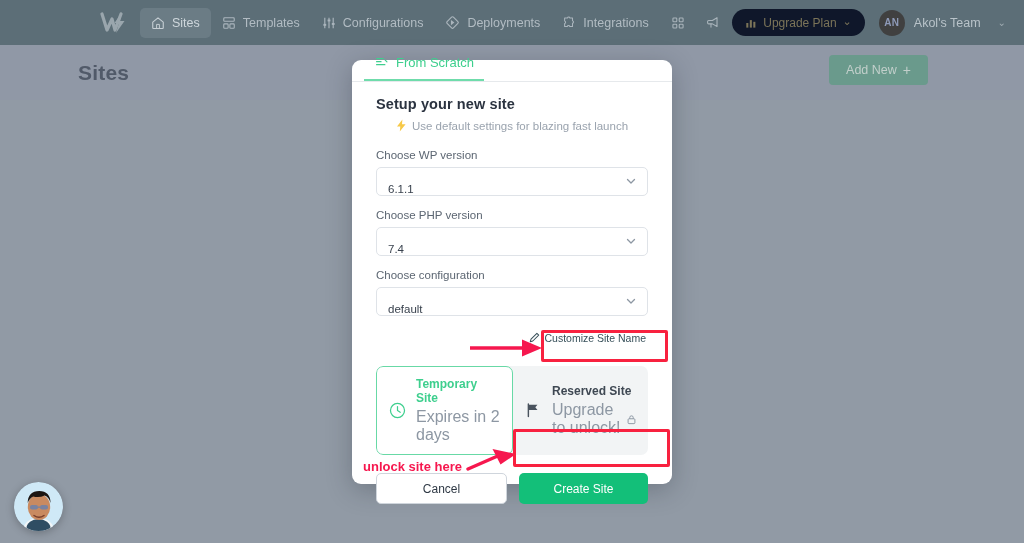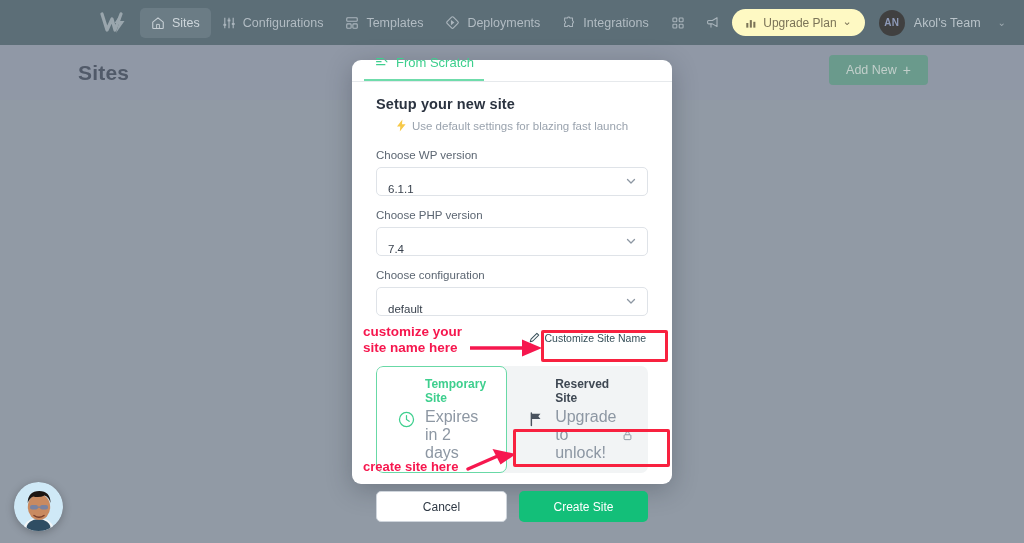--- a/index.html
+++ b/index.html
@@ -43,21 +43,21 @@
   .nav-item .ico { display: flex; align-items: center; opacity: .92; }
   .nav-icon-btn {
     width: 30px; height: 30px;
     display: flex; align-items: center; justify-content: center;
     color: #a9b4bb; cursor: pointer; margin: 0 3px;
   }
   .spacer { flex: 1; }
   .upgrade-btn {
     display: flex; align-items: center; gap: 6px;
     height: 27px; padding: 0 13px;
-    background: #fef9c3;
+    background: #0f172a;
     border-radius: 14px;
     color: #7b7458; font-size: 12px;
     cursor: pointer; margin-right: 14px;
     white-space: nowrap;
   }
   .team {
     display: flex; align-items: center; gap: 9px;
     margin-right: 18px; cursor: pointer;
   }
   .avatar-circle {
@@ -177,21 +177,21 @@
   .site-types {
     display: flex; gap: 0;
     margin-top: 14px;
     border-radius: 7px;
     overflow: hidden;
     background: #f2f4f5;
   }
   .site-card {
     flex: 1;
     display: flex; align-items: center; gap: 9px;
-    padding: 10px 20px;
+    padding: 10px 11px;
     cursor: pointer;
   }
   .site-card.selected {
     background: #fff;
     border: 1.5px solid #68d9a6;
     border-radius: 7px;
   }
   .site-card .sc-title { font-size: 12px; font-weight: bold; color: #3f4853; }
   .site-card.selected .sc-title { color: #3ecf8e; }
   .site-card .sc-sub { font-size: 16px; color: #8d97a3; margin-top: 3px;
@@ -270,38 +270,38 @@
             <path d="M2 7 L8 2.2 L14 7 V13.4 A0.8 0.8 0 0 1 13.2 14.2 H2.8 A0.8 0.8 0 0 1 2 13.4 Z" stroke="currentColor" stroke-width="1.25" stroke-linejoin="round"></path>
             <path d="M6.4 14.2 V9.6 h3.2 v4.6" stroke="currentColor" stroke-width="1.1"></path>
           </svg>
         </span>
         <span>Sites</span>
       </div>
 
       <div class="nav-item">
         <span class="ico">
           <svg width="14" height="14" viewBox="0 0 16 16" fill="none">
+            <rect x="2" y="2" width="12" height="4" rx="1" stroke="currentColor" stroke-width="1.25"></rect>
+            <rect x="2" y="9" width="5" height="5" rx="1" stroke="currentColor" stroke-width="1.25"></rect>
+            <rect x="9" y="9" width="5" height="5" rx="1" stroke="currentColor" stroke-width="1.25"></rect>
+          </svg>
+        </span>
+        <span>Templates</span>
+      </div>
+
+      <div class="nav-item">
+        <span class="ico">
+          <svg width="14" height="14" viewBox="0 0 16 16" fill="none">
             <path d="M3.2 2 V14 M8 2 V14 M12.8 2 V14" stroke="currentColor" stroke-width="1.3"></path>
             <rect x="1.6" y="9" width="3.2" height="2.2" fill="currentColor"></rect>
             <rect x="6.4" y="4" width="3.2" height="2.2" fill="currentColor"></rect>
             <rect x="11.2" y="8" width="3.2" height="2.2" fill="currentColor"></rect>
           </svg>
         </span>
         <span>Configurations</span>
-      </div>
-
-      <div class="nav-item">
-        <span class="ico">
-          <svg width="14" height="14" viewBox="0 0 16 16" fill="none">
-            <rect x="2" y="2" width="12" height="4" rx="1" stroke="currentColor" stroke-width="1.25"></rect>
-            <rect x="2" y="9" width="5" height="5" rx="1" stroke="currentColor" stroke-width="1.25"></rect>
-            <rect x="9" y="9" width="5" height="5" rx="1" stroke="currentColor" stroke-width="1.25"></rect>
-          </svg>
-        </span>
-        <span>Templates</span>
       </div>
 
       <div class="nav-item">
         <span class="ico">
           <svg width="15" height="15" viewBox="0 0 16 16" fill="none">
             <rect x="8" y="1.3" width="9.5" height="9.5" rx="1.4" transform="rotate(45 8 1.3)" stroke="currentColor" stroke-width="1.2"></rect>
             <path d="M6.3 5.2 L10 8 L6.3 10.8 Z" fill="currentColor"></path>
           </svg>
         </span>
         <span>Deployments</span>
@@ -472,31 +472,29 @@
 
       <div class="modal-footer">
         <button class="btn-cancel">Cancel</button>
         <button class="btn-create">Create Site</button>
       </div>
     </div>
   </div>
 
   <div class="anno-layer">
 
-    <div class="anno-text t1">customize your
-site name here</div>
 
     <svg style="position:absolute;left:470px;top:337px" width="78" height="22" viewBox="0 0 78 22">
       <path d="M0 11 H54" stroke="#f6174e" stroke-width="3.4" stroke-linecap="round"></path>
       <path d="M52 2.5 L72 11 L52 19.5 Z" fill="#f6174e"></path>
     </svg>
 
     <div class="anno-box b1"></div>
 
-    <div class="anno-text t2">create site here</div>
+    <div class="anno-text t2">unlock site here</div>
 
     <svg style="position:absolute;left:466px;top:447px" width="56" height="26" viewBox="0 0 56 26">
       <path d="M2 22 L34 8" stroke="#f6174e" stroke-width="3.4" stroke-linecap="round"></path>
       <path d="M26.5 2 L50 7 L34.5 17.5 Z" fill="#f6174e"></path>
     </svg>
 
     <div class="anno-box b2"></div>
   </div>
 
   <div class="chat-avatar">

